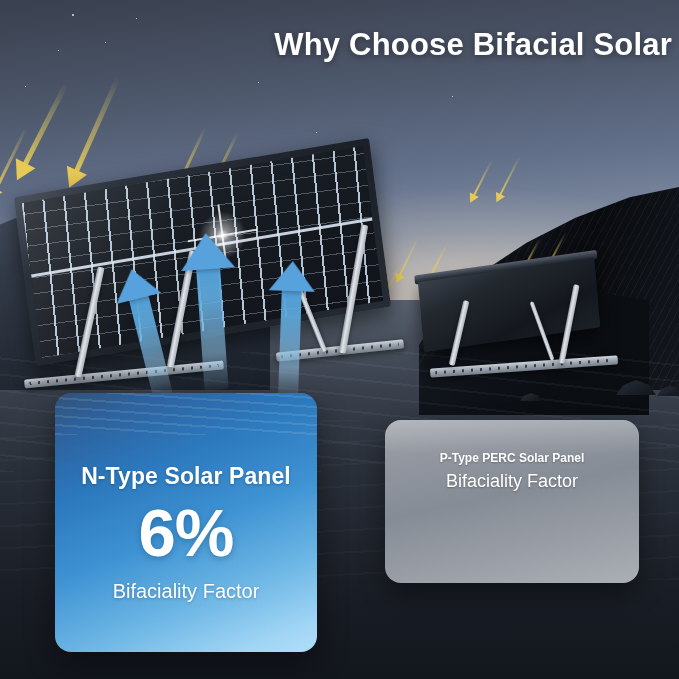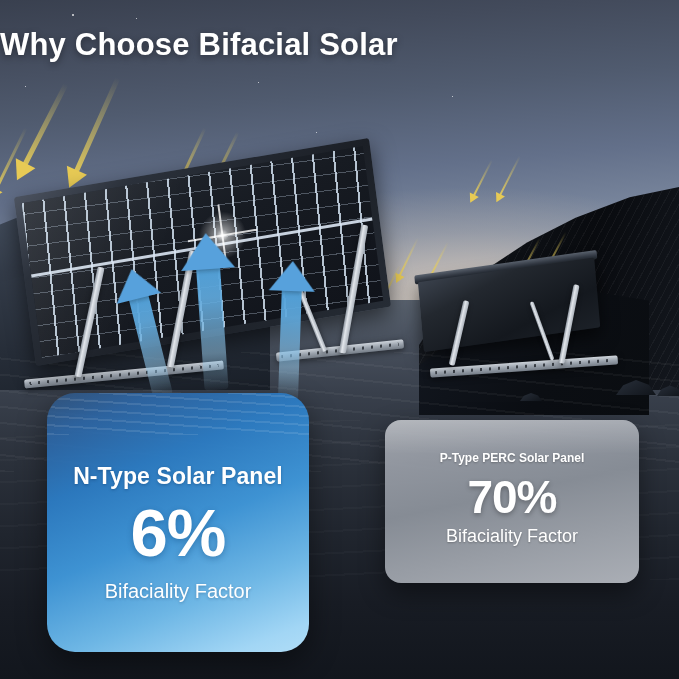--- a/index.html
+++ b/index.html
@@ -199,31 +199,30 @@
   }
 
   
   .card {
     position: absolute;
     border-radius: 16px;
     text-align: center;
     overflow: hidden;
   }
   .card-blue {
-    left: 47px; top: 393px; width: 262px; height: 259px;
+    left: 55px; top: 393px; width: 262px; height: 259px;
     background: linear-gradient(158deg,
        rgba(48,86,132,0.80) 0%,
        rgba(44,104,170,0.88) 12%,
        rgba(44,124,196,0.95) 30%,
        rgba(63,150,216,0.97) 52%,
        rgba(112,186,233,0.98) 74%,
        rgba(162,214,245,1) 92%,
        rgba(176,221,247,1) 100%);
     box-shadow: 0 10px 30px rgba(0,0,0,.45);
-    border-radius: 28px;
   }
   .card-blue::before {
     content: ""; position: absolute; left: 0; top: 0; width: 100%; height: 42px;
     background: repeating-linear-gradient(4deg, rgba(255,255,255,0.10) 0 2px, rgba(255,255,255,0) 2px 9px);
   }
   .card-gray {
     left: 385px; top: 420px; width: 254px; height: 163px;
     background: linear-gradient(168deg,
        rgba(168,172,179,0.92) 0%,
        rgba(151,156,165,0.94) 22%,
@@ -261,21 +260,21 @@
     text-shadow: 0 2px 5px rgba(0,0,0,.3);
   }
   .gray-sub {
     color: #fff; font-size: 18px; margin-top: 6px;
     text-shadow: 0 1px 2px rgba(0,0,0,.28);
   }
 
   
   .headline {
     position: absolute; left: 0; top: 27px; width: 672px;
-    text-align: left; color: #ffffff;
+    text-align: right; color: #ffffff;
     font-size: 31px; font-weight: bold; letter-spacing: .2px;
     text-shadow: 0 2px 7px rgba(0,0,0,.40);
   }
 </style>
 </head>
 <body>
 
 <div id="stage">
 
   <div class="sky"></div>
@@ -400,18 +399,17 @@
     <div class="card-inner">
       <div class="blue-title">N-Type Solar Panel</div>
       <div class="blue-pct">6%</div>
       <div class="blue-sub">Bifaciality Factor</div>
     </div>
   </div>
 
   <div class="card card-gray">
     <div class="card-inner">
       <div class="gray-title">P-Type  PERC Solar Panel</div>
-      <div class="gray-pct">70%</div>
       <div class="gray-sub">Bifaciality Factor</div>
     </div>
   </div>
 
 </div>
 
 </body></html>

